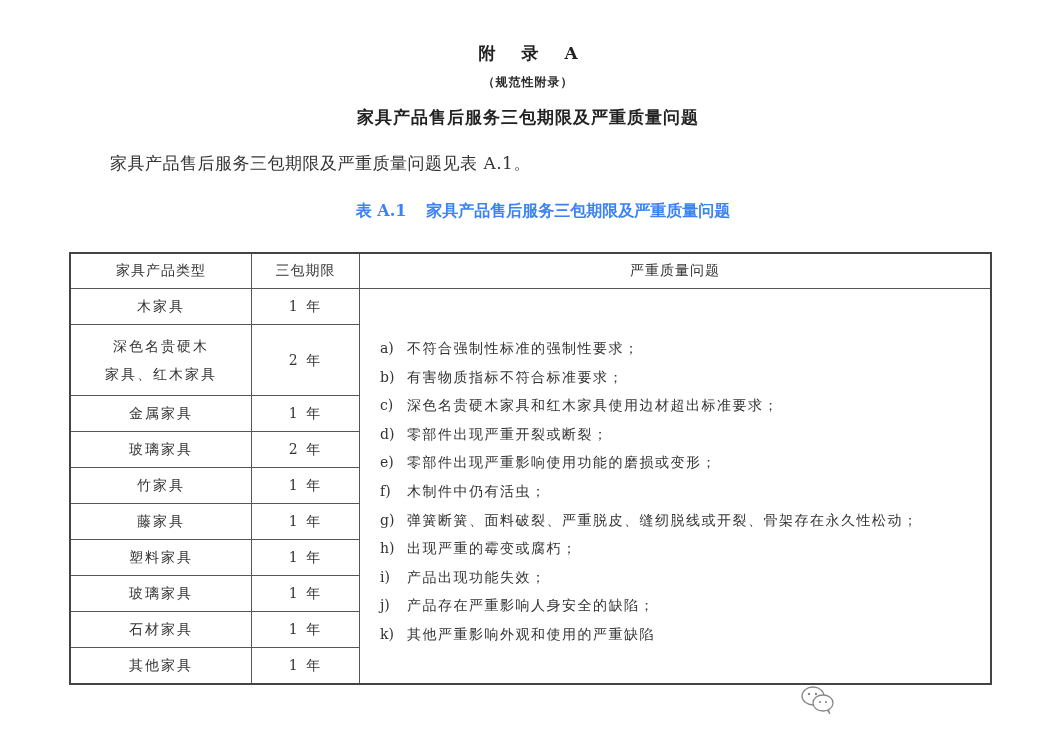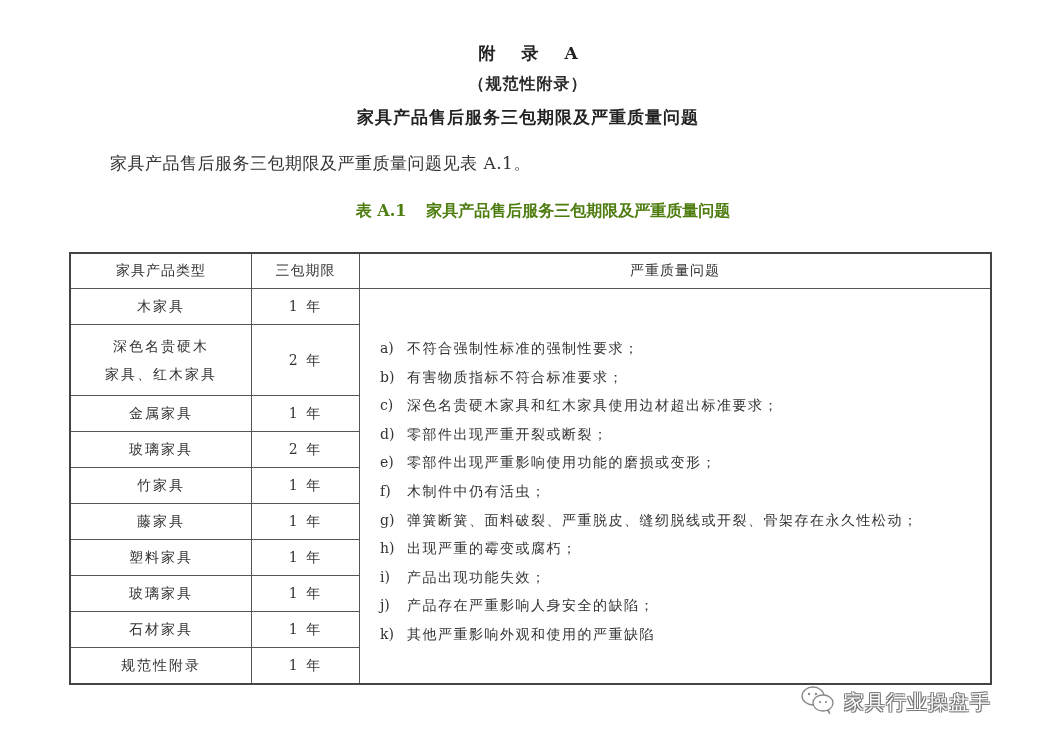--- a/index.html
+++ b/index.html
@@ -26,21 +26,21 @@
       letter-spacing: 0;
       color: #222;
     }
     .appendix-title span { display: inline-block; margin: 0 13px; }
     .appendix-type {
       position: absolute;
       left: 0;
       width: 1056px;
       top: 74px;
       text-align: center;
-      font-size: 16px;
+      font-size: 12px;
       font-weight: bold;
       color: #2a2a2a;
       letter-spacing: 1px;
     }
     .appendix-heading {
       position: absolute;
       left: 0;
       width: 1056px;
       top: 106px;
       text-align: center;
@@ -58,21 +58,21 @@
       letter-spacing: 0.5px;
     }
     .table-caption {
       position: absolute;
       left: 0;
       width: 1056px;
       top: 201px;
       text-align: center;
       font-size: 16px;
       font-weight: bold;
-      color: #4d7c0f;
+      color: #3b82f6;
       padding-left: 30px;
       box-sizing: border-box;
     }
     .table-caption .num { margin-right: 20px; }
 
     table.main {
       position: absolute;
       left: 69px;
       top: 252px;
       border-collapse: collapse;
@@ -210,32 +210,31 @@
     </tr>
     <tr class="rn">
       <td class="type-cell">玻璃家具</td>
       <td class="period-cell">1 年</td>
     </tr>
     <tr class="rn">
       <td class="type-cell">石材家具</td>
       <td class="period-cell">1 年</td>
     </tr>
     <tr class="rn">
-      <td class="type-cell">规范性附录</td>
+      <td class="type-cell">其他家具</td>
       <td class="period-cell">1 年</td>
     </tr>
   </tbody>
 </table>
 
 <div class="watermark">
   <span>
     <svg width="36" height="32" viewBox="0 0 36 32">
       <ellipse cx="13" cy="12" rx="11" ry="9" fill="#fff" stroke="#888" stroke-width="1.3"></ellipse>
       <circle cx="9" cy="10" r="1.2" fill="#888"></circle>
       <circle cx="16" cy="10" r="1.2" fill="#888"></circle>
       <ellipse cx="23" cy="19" rx="10" ry="8" fill="#fff" stroke="#888" stroke-width="1.3"></ellipse>
       <circle cx="20" cy="18" r="1.1" fill="#888"></circle>
       <circle cx="26" cy="18" r="1.1" fill="#888"></circle>
       <path d="M27 26 L30 30 L28 25" fill="#fff" stroke="#888" stroke-width="1.1"></path>
     </svg>
   </span>
-  <span class="wm-text">家具行业操盘手</span>
 </div>
 
 </body></html>

